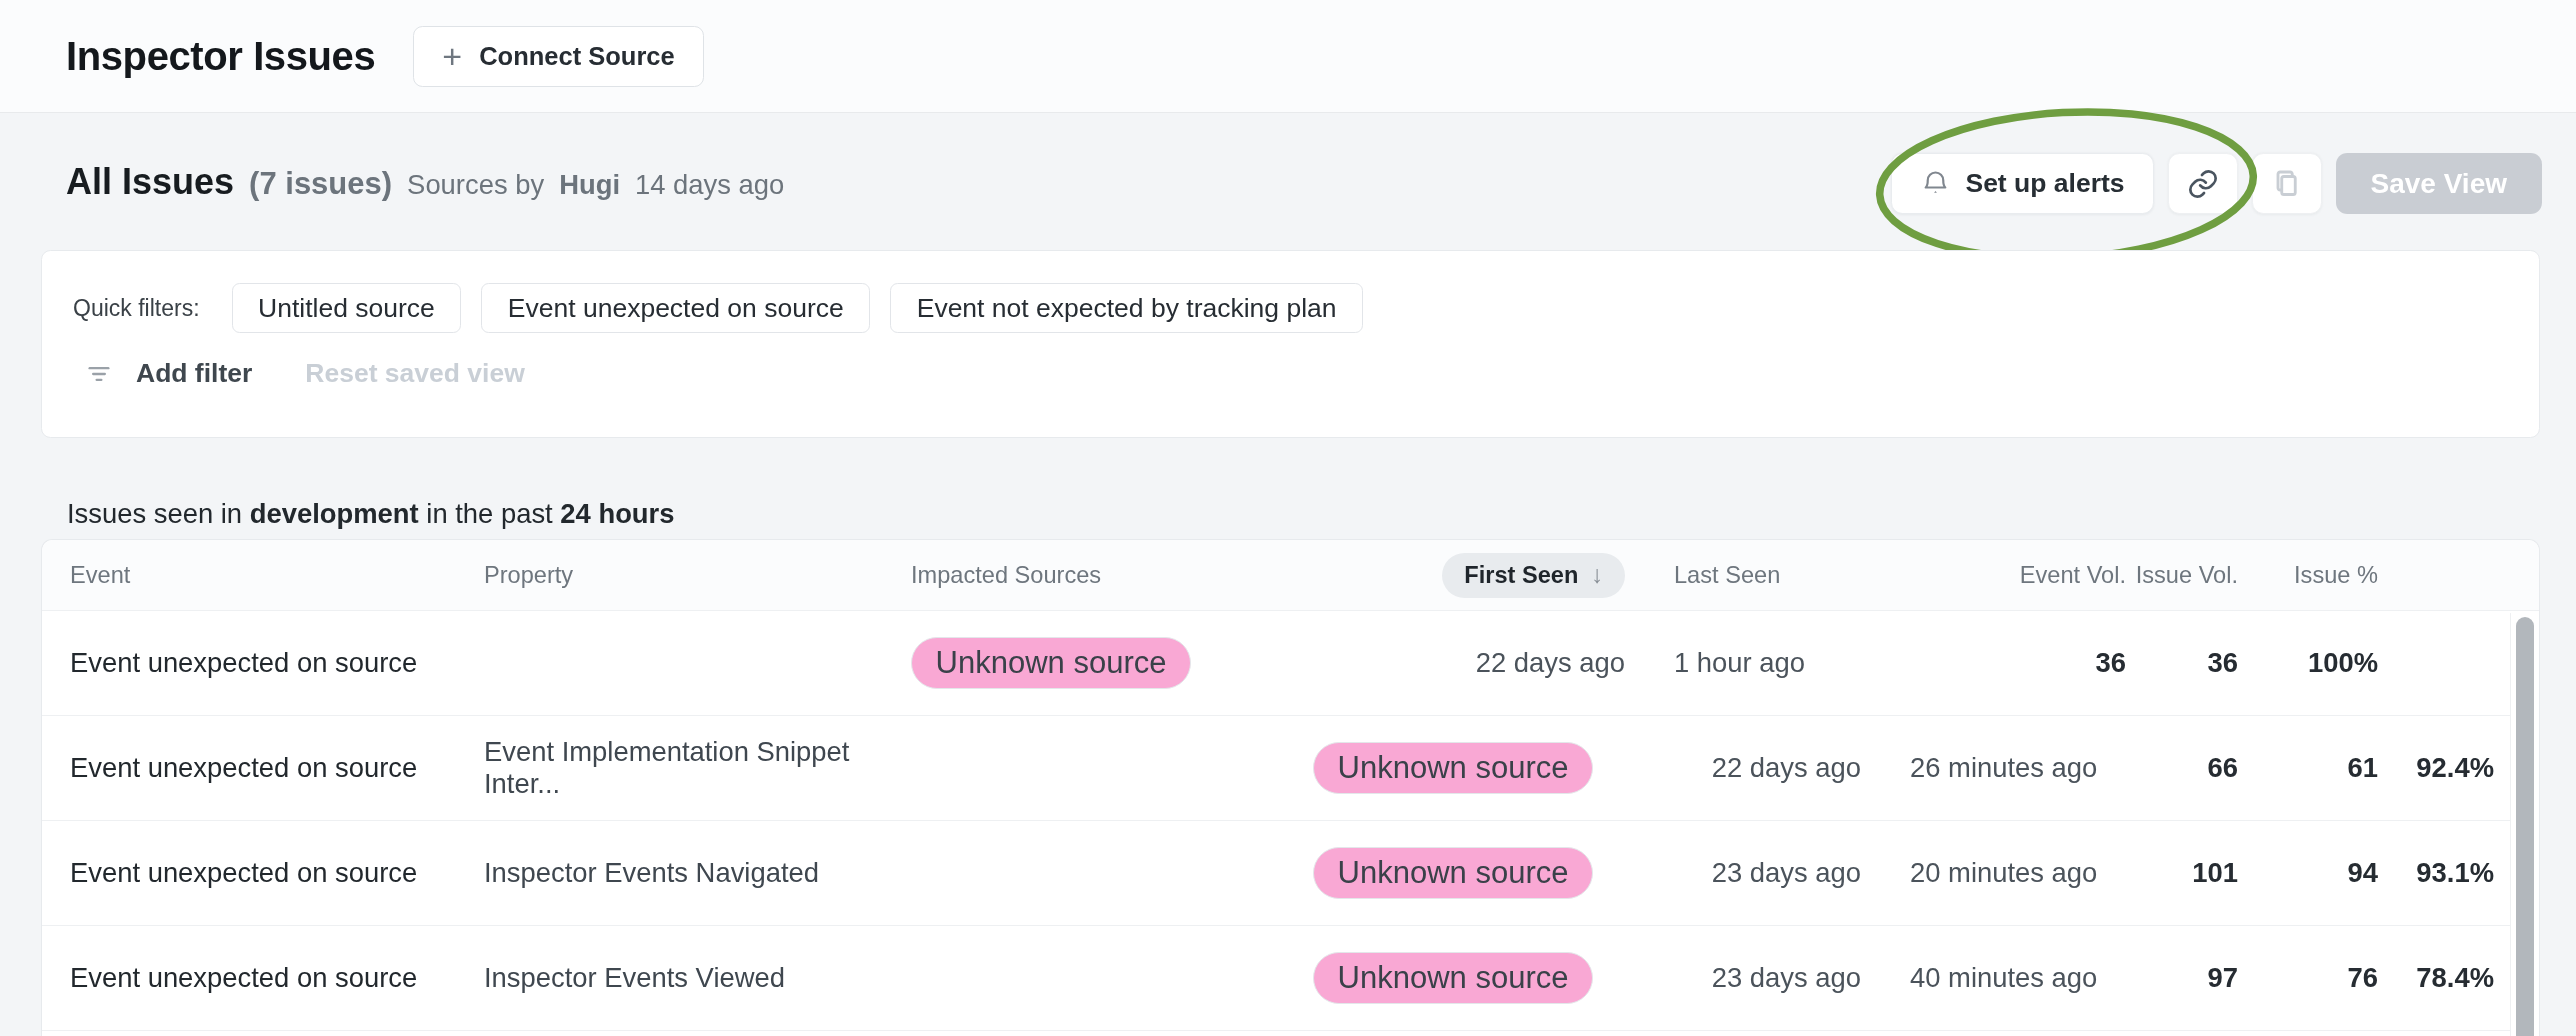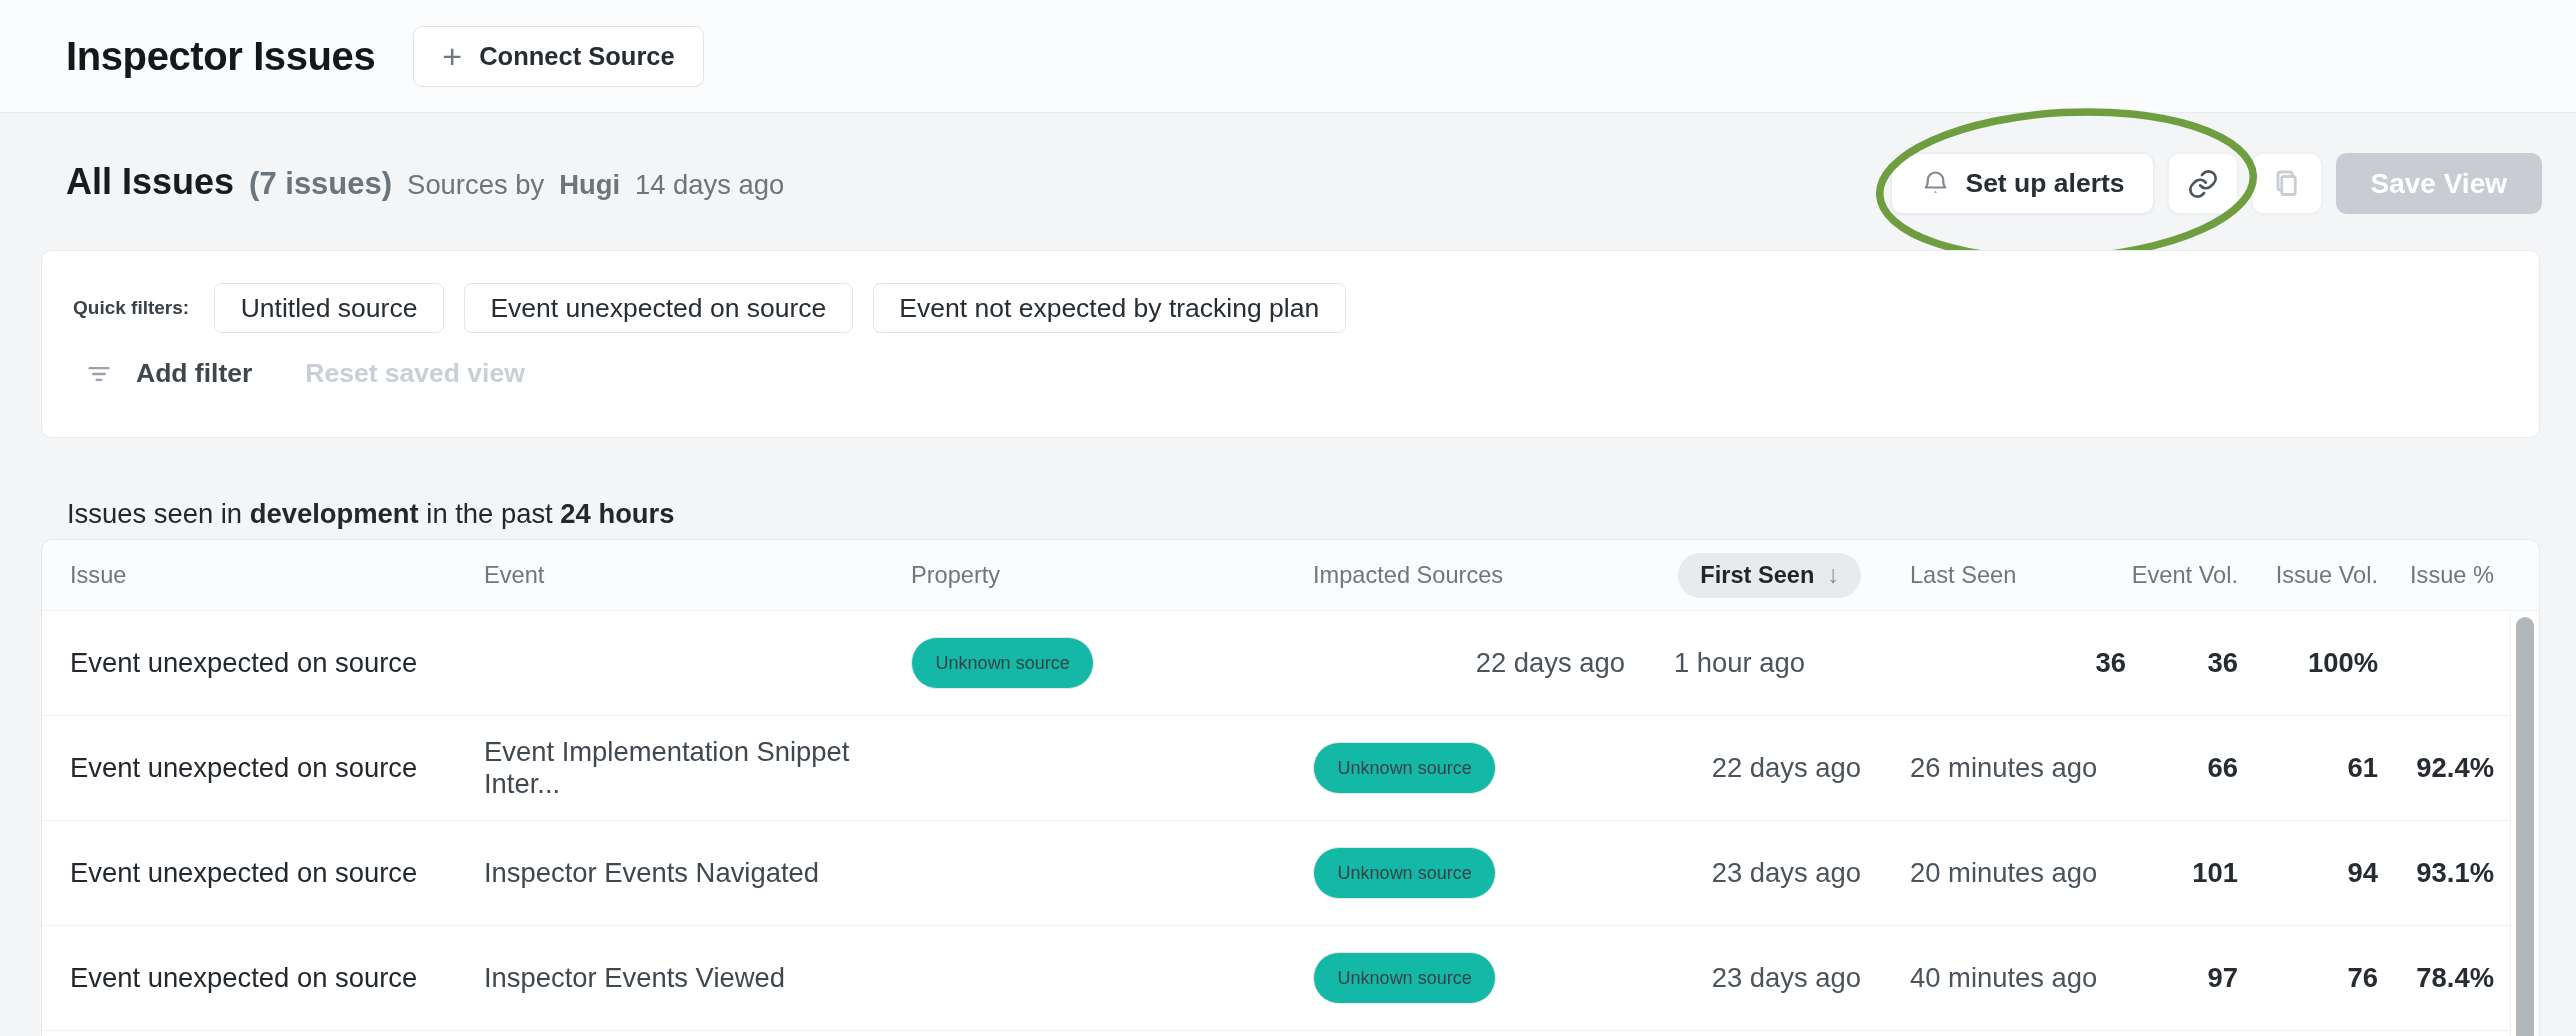--- a/index.html
+++ b/index.html
@@ -53,21 +53,21 @@
     font-family:"Liberation Sans",sans-serif;cursor:default;
   }
   .annotation-svg{position:absolute;left:1863px;top:104px;pointer-events:none;overflow:visible;}
 
   
   .filters-card{
     position:absolute;left:41px;top:250px;width:2499px;height:188px;box-sizing:border-box;
     background:#fff;border:1.9px solid #e7eaed;border-radius:9.5px;
   }
   .qf-row{position:absolute;left:31px;top:32px;display:flex;align-items:center;gap:20px;}
-  .qf-label{font-size:19px;font-weight:700;color:#3a4147;margin-right:5px;}
+  .qf-label{font-size:23px;font-weight:400;color:#3a4147;margin-right:12px;}
   .chip{
     display:inline-flex;align-items:center;height:50px;padding:0 25.5px;
     background:#fff;border:1.9px solid #e2e5e9;border-radius:7.6px;
     font-size:26.5px;color:#272d33;cursor:pointer;white-space:nowrap;
   }
   .af-row{position:absolute;left:43px;top:107px;display:flex;align-items:center;gap:23px;}
   .af-label{font-size:26.5px;font-weight:700;color:#3f474e;cursor:pointer;}
   .reset-label{font-size:26.5px;font-weight:700;color:#c9cfd6;margin-left:30px;cursor:pointer;}
 
   
@@ -93,22 +93,22 @@
   .col-last{padding-left:49px;}
   .sort-pill{
     display:inline-flex;align-items:center;gap:12.3px;background:#e8ebee;border-radius:945px;
     padding:8.5px 22px;font-weight:700;color:#1f252b;font-size:23.6px;cursor:pointer;
   }
   .sort-arrow{color:#878e95;font-size:24.6px;font-weight:400;}
   .c-issue{color:#22282d;}
   .c-event{color:#3f474f;}
   .src-badge{
     display:inline-flex;align-items:center;height:50px;padding:0 23.6px;
-    border:1.9px solid #e4e7ea;border-radius:945px;background:#14b8a6;
-    font-size:18px;color:#3a4149;white-space:nowrap;
+    border:1.9px solid #e4e7ea;border-radius:945px;background:#f9a8d4;
+    font-size:31px;color:#3a4149;white-space:nowrap;
   }
   .c-date{color:#4b535b;}
   .c-num{color:#262c32;font-weight:700;}
   .scroll-gutter{
     position:absolute;top:73px;right:0;bottom:0;width:28px;
     background:#fff;border-left:1.9px solid #eef0f2;
   }
   .scroll-thumb{
     position:absolute;top:3.8px;left:4.7px;width:18px;height:120%;
     background:#b2b7bc;border-radius:11.3px;cursor:grab;
@@ -193,21 +193,20 @@
 <p class="scope-line">
   <span>Issues seen in</span>
   <b>development</b>
   <span>in the past</span>
   <b>24 hours</b>
 </p>
 
 <section class="table-card">
 
   <div class="thead">
-    <div>Issue</div>
     <div>Event</div>
     <div>Property</div>
     <div>Impacted Sources</div>
     <div class="col-right">
       <span class="sort-pill">
         <span>First Seen</span>
         <span class="sort-arrow">↓</span>
       </span>
     </div>
     <div class="col-last">Last Seen</div>

